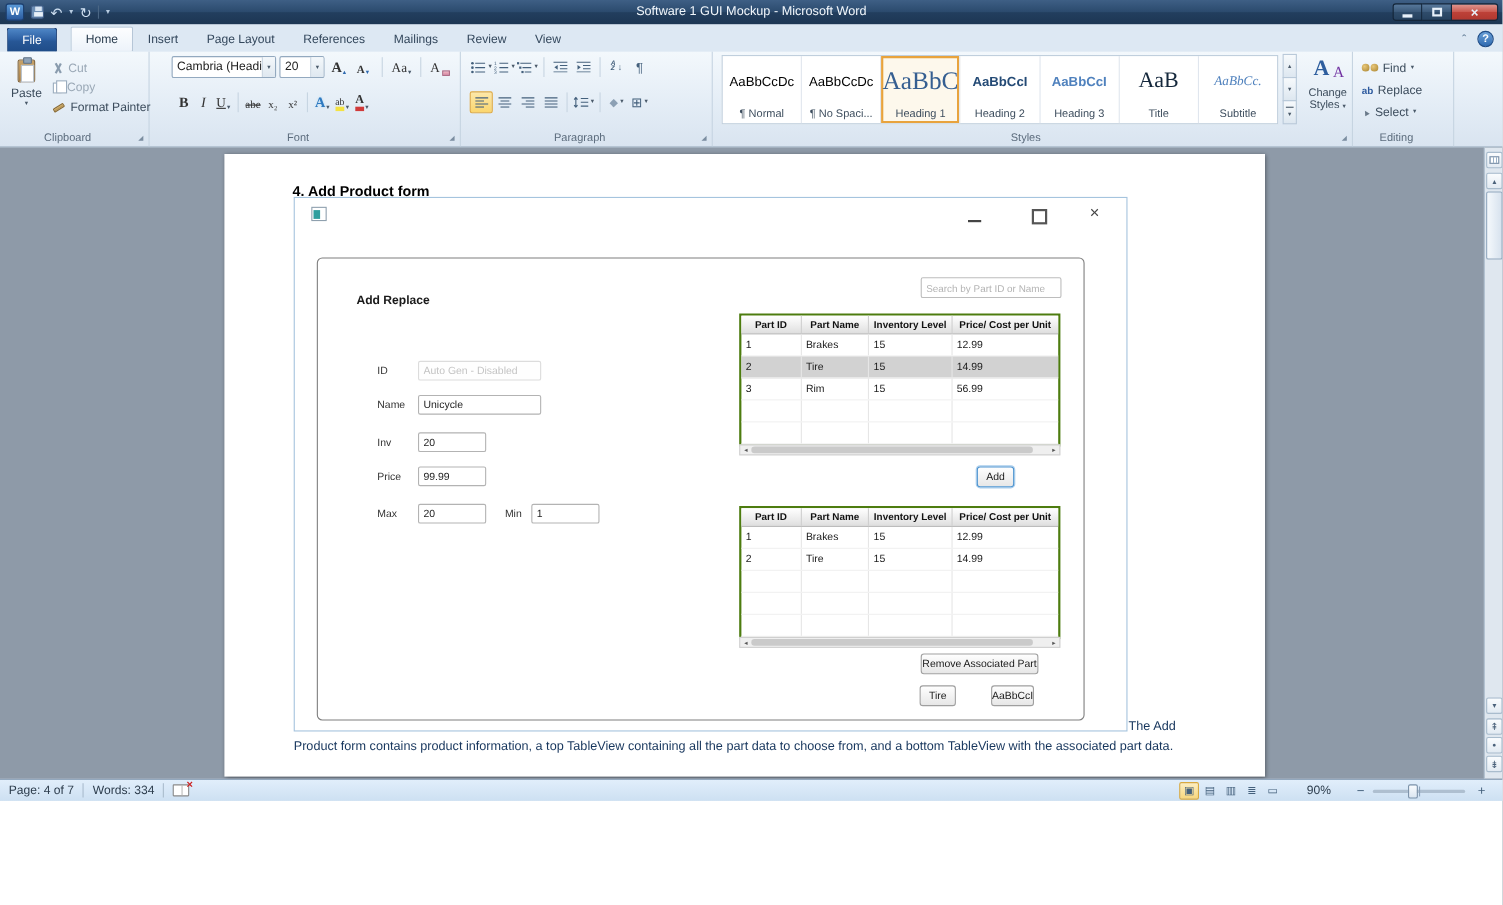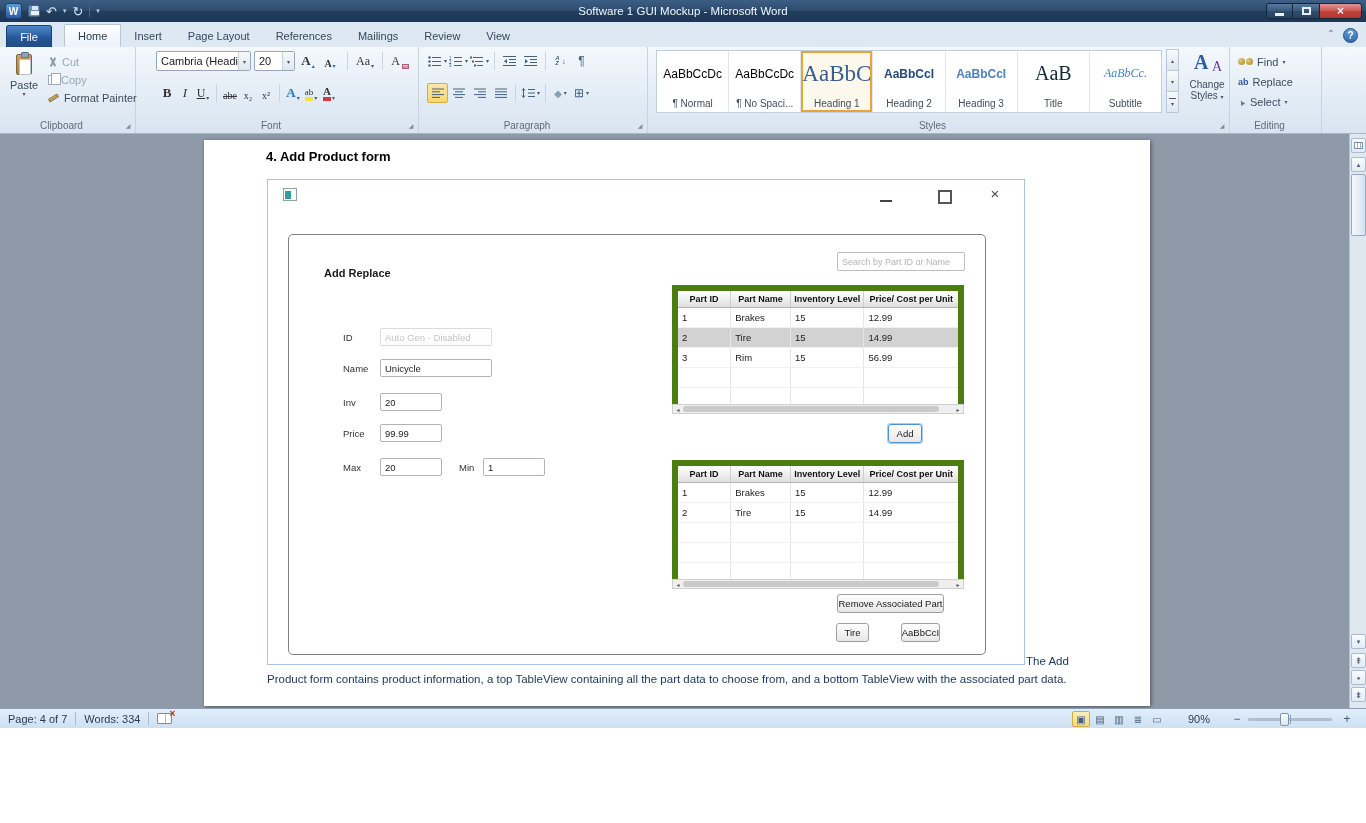--- a/index.html
+++ b/index.html
@@ -127,21 +127,21 @@
 .e1{top:7px}.e2{top:27px}.e3{top:47px}
 .findic{width:15px;height:8px;position:relative}
 .findic::before,.findic::after{content:"";position:absolute;top:0;width:7px;height:7px;border-radius:50%;background:radial-gradient(circle at 35% 35%,#e8c77a,#a8832e)}
 .findic::before{left:0}.findic::after{right:0}
 .repic{font-size:9px;color:#2d5a9e;font-weight:bold}
 .selic{display:inline-block;transform:rotate(-30deg);font-size:8px;color:#6a7a8a}
 
 
 .docarea{position:absolute;left:0;top:134px;width:1366px;height:574px;background:#8e9aa8;overflow:hidden}
 .page{position:absolute;left:204px;top:6px;width:946px;height:566px;background:#fff;box-shadow:1px 1px 4px rgba(0,0,0,.45)}
-.heading{position:absolute;left:62px;top:9px;font-size:13px;font-weight:bold;color:#000}
+.heading{position:absolute;left:62px;top:26px;font-size:13px;font-weight:bold;color:#000}
 .cap-inline{position:absolute;left:822px;top:515px;font-size:11.5px;color:#17365d}
 .cap-block{position:absolute;left:63px;top:531px;width:812px;font-size:11.5px;line-height:16.5px;color:#17365d}
 
 
 .mockup{position:absolute;left:63px;top:39px;width:758px;height:486px;border:1px solid #a5c4de;background:#fff}
 .mwicon{position:absolute;left:15px;top:8px;width:14px;height:13px;border:1px solid #8fa0ae;background:#fff}
 .mwicon::after{content:"";position:absolute;left:1px;top:2px;width:6px;height:8px;background:#2f9e9e}
 .mmin{position:absolute;left:612px;top:20px;width:12px;height:2px;background:#444}
 .mmax{position:absolute;left:670px;top:10px;width:14px;height:14px;border:2px solid #555}
 .mclose{position:absolute;left:718px;top:5px;font-size:15px;color:#444;width:18px;text-align:center}
@@ -153,21 +153,21 @@
 .finput{position:absolute;height:18px;border:1px solid #b3b3b3;border-radius:2px;font-size:9.5px;padding:0 4px;color:#222;background:#fff;font-family:inherit}
 .finput:disabled{color:#c4c4c4;border-color:#dcdcdc;background:#fefefe}
 .l-id{left:54px;top:97px}.i-id{left:91px;top:93px;width:112px}
 .l-name{left:54px;top:128px}.i-name{left:91px;top:124px;width:112px}
 .l-inv{left:54px;top:162px}.i-inv{left:91px;top:158px;width:62px}
 .l-price{left:54px;top:193px}.i-price{left:91px;top:189px;width:62px}
 .l-max{left:54px;top:227px}.i-max{left:91px;top:223px;width:62px}
 .l-min{left:170px;top:227px}.i-min{left:194px;top:223px;width:62px}
 
 
-.jtable{position:absolute;width:292px;border:6px solid #4d7c0f;background:#fff}
+.jtable{position:absolute;width:292px;border:2px solid #4d7c0f;background:#fff}
 .t-top{left:383px;top:50px}
 .t-bottom{left:383px;top:225px}
 .jthead{display:flex;height:17px;background:linear-gradient(#ffffff,#e9e9e9 70%,#dedede);border-bottom:1px solid #b5b5b5}
 .jth{font-size:9px;font-weight:bold;color:#111;display:flex;align-items:center;justify-content:center;border-right:1px solid #cfcfcf;height:100%}
 .jth:last-child{border-right:none}
 .jtr{display:flex;height:20px;border-bottom:1px solid #f1f1f1}
 .jtr.selected{background:#d2d2d2}
 .jtd{font-size:9.5px;color:#1a1a1a;display:flex;align-items:center;padding-left:4px;border-right:1px solid #e6e6e6;height:100%}
 .jtd:last-child{border-right:none}
 .c0{width:55px}.c1{width:62px}.c2{width:76px}.c3{width:97px}

